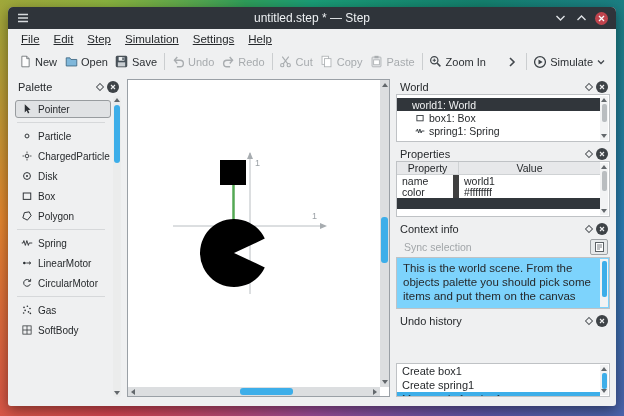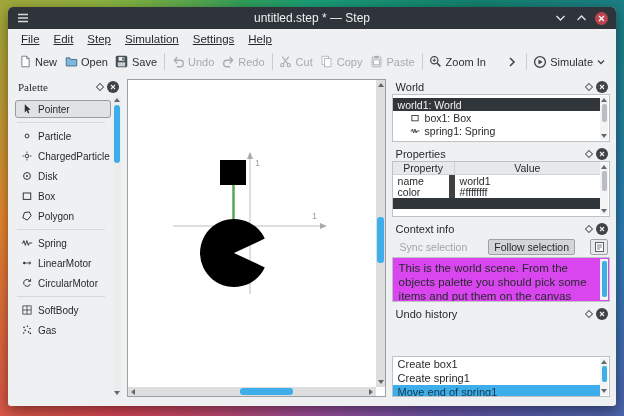--- a/index.html
+++ b/index.html
@@ -21,21 +21,21 @@
 
 .toolbar{flex:0 0 27px;display:flex;align-items:center;padding:0 7px;font-size:11px;color:#2b2f33;}
 .tbtn{display:flex;align-items:center;gap:3px;padding:2px 3px;margin-right:1px;border-radius:2px;white-space:nowrap;}
 .tbtn.disabled{color:#a7abae;}
 .tsep{width:1px;height:17px;background:#cbced0;margin:0 3px;}
 .overflow-wrap{margin-left:auto;display:flex;align-items:center;}
 
 .main{flex:1;display:flex;padding:4px 6px 9px 7px;gap:6px;min-height:0;}
 
 .palette{flex:0 0 103px;position:relative;font-size:10px;color:#26292c;}
-.pal-header{display:flex;align-items:center;height:15px;padding:0 2px 0 3px;font-family:Liberation Serif, serif;}
+.pal-header{display:flex;align-items:center;height:15px;padding:0 2px 0 3px;}
 .pal-title{font-size:11px;}
 .ph-icons{margin-left:auto;display:flex;align-items:center;gap:4px;}
 .float-icon{width:6px;height:6px;border:1px solid #5e6266;transform:rotate(45deg);}
 .close-icon{width:12px;height:12px;border-radius:50%;background:#3e4347;display:flex;align-items:center;justify-content:center;}
 .pal-body{padding:4px 10px 0 0;}
 .pal-item{height:18px;display:flex;align-items:center;gap:4px;padding-left:4px;margin:2px 0;border:1px solid transparent;border-radius:3px;white-space:nowrap;}
 .pal-item.selected{border-color:#989c9f;background:#e0e2e4;}
 .pic{width:14px;height:14px;flex:0 0 14px;display:flex;align-items:center;justify-content:center;}
 .pal-sep{height:1px;background:#d6d8da;margin:4px 6px 4px 2px;}
 .pal-scroll{position:absolute;right:0;top:17px;bottom:0;width:8px;background:#ebecec;border-radius:3px;}
@@ -63,38 +63,38 @@
 .panel{display:flex;flex-direction:column;min-height:0;}
 .panel-header{flex:0 0 15px;display:flex;align-items:center;padding:0 2px 0 4px;font-size:11px;}
 .panel-body{background:#fff;border:1px solid #bfc2c5;position:relative;overflow:hidden;}
 .mini-scroll{position:absolute;right:1px;top:1px;bottom:1px;width:8px;background:#f2f3f4;}
 .ms-top{position:absolute;top:2px;left:1px;}
 .ms-bottom{position:absolute;bottom:2px;left:1px;}
 .ms-thumb{position:absolute;left:1.5px;width:5px;background:#b9bdc0;border-radius:2px;}
 .ms-thumb.blue{background:#3daee9;}
 
 .world-body{height:48px;padding-top:3px;}
-.world-root{height:13px;background:#31363b;color:#f2f3f4;display:flex;align-items:center;padding-left:5px;margin-right:9px;}
+.world-root{height:13px;background:#31363b;color:#f2f3f4;display:flex;align-items:center;padding-left:15px;margin-right:9px;}
 .world-child{height:13px;display:flex;align-items:center;gap:4px;padding-left:17px;}
 
 .props-body{height:56px;}
 .prop-hrow{display:flex;height:13px;background:#e7e8ea;border-bottom:1px solid #cfd2d4;align-items:center;margin-right:9px;}
 .prop-row{display:flex;height:11.5px;align-items:center;margin-right:9px;}
 .prop-c1{width:62px;padding-left:5px;border-right:6px solid #404040;overflow:hidden;}
 .prop-hrow .prop-c1{border-right:1px solid #cfd2d4;text-align:center;padding-left:0;}
 .prop-c2{flex:1;padding-left:5px;overflow:hidden;}
 .prop-hrow .prop-c2{text-align:center;padding-left:0;}
 .props-dark{height:11px;background:#31363b;margin-right:9px;}
 
 .ctx-toolbar{flex:0 0 21px;display:flex;align-items:center;gap:15px;padding:0 2px;}
 .ctx-btn{padding:2px 6px;font-size:10.5px;border-radius:2px;white-space:nowrap;}
 .ctx-btn.disabled{color:#a2a6a9;}
 .ctx-btn.checked{background:#d3d6d8;border:1px solid #9ea2a5;padding:1px 5px;}
 .ctx-iconbtn{margin-left:auto;width:18px;height:16px;border:1px solid #9ea2a5;border-radius:2px;background:#e7e9ea;display:flex;align-items:center;justify-content:center;}
-.ctx-body{height:45px;background:#d946ef;border:1px solid #bfc2c5;padding:3px 14px 0 6px;font-size:11.5px;line-height:14px;overflow:hidden;position:relative;}
+.ctx-body{height:52px;background:#7dd3fc;border:1px solid #bfc2c5;padding:3px 14px 0 6px;font-size:11.5px;line-height:14px;overflow:hidden;position:relative;}
 .ctx-scroll{position:absolute;right:1px;top:1px;bottom:1px;width:8px;background:#f2f3f4;}
 .ctx-thumb{position:absolute;left:1.5px;top:2px;width:5px;height:36px;background:#3daee9;border-radius:2px;}
 
 .undo-panel{flex:1;gap:35px;}
 .undo-body{flex:1;background:#fff;border:1px solid #bfc2c5;position:relative;overflow:hidden;}
 .undo-row{height:14px;display:flex;align-items:center;padding-left:5px;font-size:11px;margin-right:9px;}
 .undo-row.selected{background:#3daee9;color:#16374b;margin-right:9px;}
 </style>
 </head>
 <body>
@@ -339,44 +339,44 @@
           <div class="pal-item">
             <span class="pic">
                 <svg width="12" height="12" viewBox="0 0 16 16">
                   <path d="M12.3 9.5A4.5 4.5 0 1 1 12 5.6" fill="none" stroke="#2c3034" stroke-width="1.3"></path>
                   <path d="M12.8 2.5v3.3H9.5" fill="none" stroke="#2c3034" stroke-width="1.2"></path>
                 </svg>
               </span>
             <span>CircularMotor</span>
           </div>
           <div class="pal-sep"></div>
-          <div class="pal-item">
-            <span class="pic">
-                <svg width="12" height="12" viewBox="0 0 16 16">
-                  <rect x="2.5" y="2.5" width="11" height="11" fill="none" stroke="#2c3034"></rect>
-                  <path d="M2.5 8h11M8 2.5v11" stroke="#2c3034"></path>
-                </svg>
-              </span>
-            <span>SoftBody</span>
-          </div>
           <div class="pal-item">
             <span class="pic">
                 <svg width="12" height="12" viewBox="0 0 16 16">
                   <g fill="#2c3034">
                     <circle cx="4" cy="4.5" r="1.1"></circle>
                     <circle cx="8.5" cy="3" r="1.1"></circle>
                     <circle cx="12" cy="6" r="1.1"></circle>
                     <circle cx="5.5" cy="8.5" r="1.1"></circle>
                     <circle cx="10" cy="10.5" r="1.1"></circle>
                     <circle cx="3.5" cy="12" r="1.1"></circle>
                     <circle cx="12.5" cy="12.5" r="1.1"></circle>
                   </g>
                 </svg>
               </span>
             <span>Gas</span>
+          </div>
+          <div class="pal-item">
+            <span class="pic">
+                <svg width="12" height="12" viewBox="0 0 16 16">
+                  <rect x="2.5" y="2.5" width="11" height="11" fill="none" stroke="#2c3034"></rect>
+                  <path d="M2.5 8h11M8 2.5v11" stroke="#2c3034"></path>
+                </svg>
+              </span>
+            <span>SoftBody</span>
           </div>
         </div>
         <div class="pal-scroll">
           <span class="tri up pal-arrow-top"></span>
           <span class="pal-thumb"></span>
           <span class="tri down pal-arrow-bottom"></span>
         </div>
       </div>
 
       <div class="canvas-wrap">
@@ -484,21 +484,20 @@
               <span class="float-icon"></span>
               <span class="close-icon">
                   <svg width="6" height="6" viewBox="0 0 6 6">
                     <path d="M1 1l4 4M5 1L1 5" stroke="#eff0f1" stroke-width="1.1"></path>
                   </svg>
                 </span>
             </span>
           </div>
           <div class="ctx-toolbar">
             <span class="ctx-btn disabled">Sync selection</span>
-            <span class="ctx-btn checked">Follow selection</span>
             <span class="ctx-iconbtn">
               <span class="pic" style="width:9px;flex-basis:9px">
                   <svg width="9" height="10" viewBox="0 0 9 10">
                     <rect x="0.5" y="0.5" width="8" height="9" fill="#fff" stroke="#5c6165"></rect>
                     <path d="M2 3h5M2 5h5M2 7h3" stroke="#5c6165" stroke-width="0.8"></path>
                   </svg>
                 </span>
             </span>
           </div>
           <div class="ctx-body">

